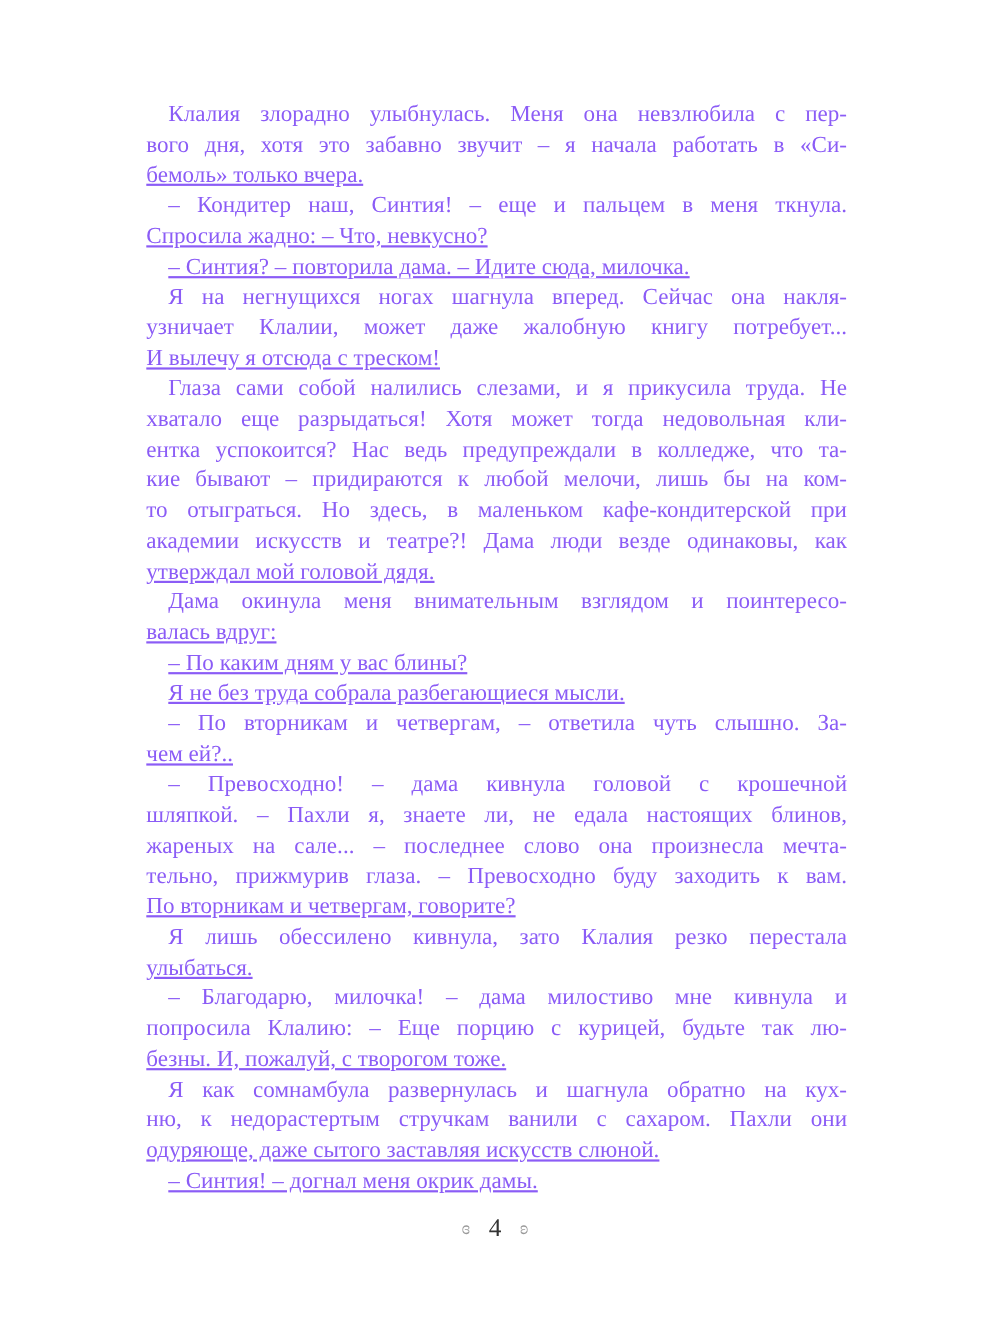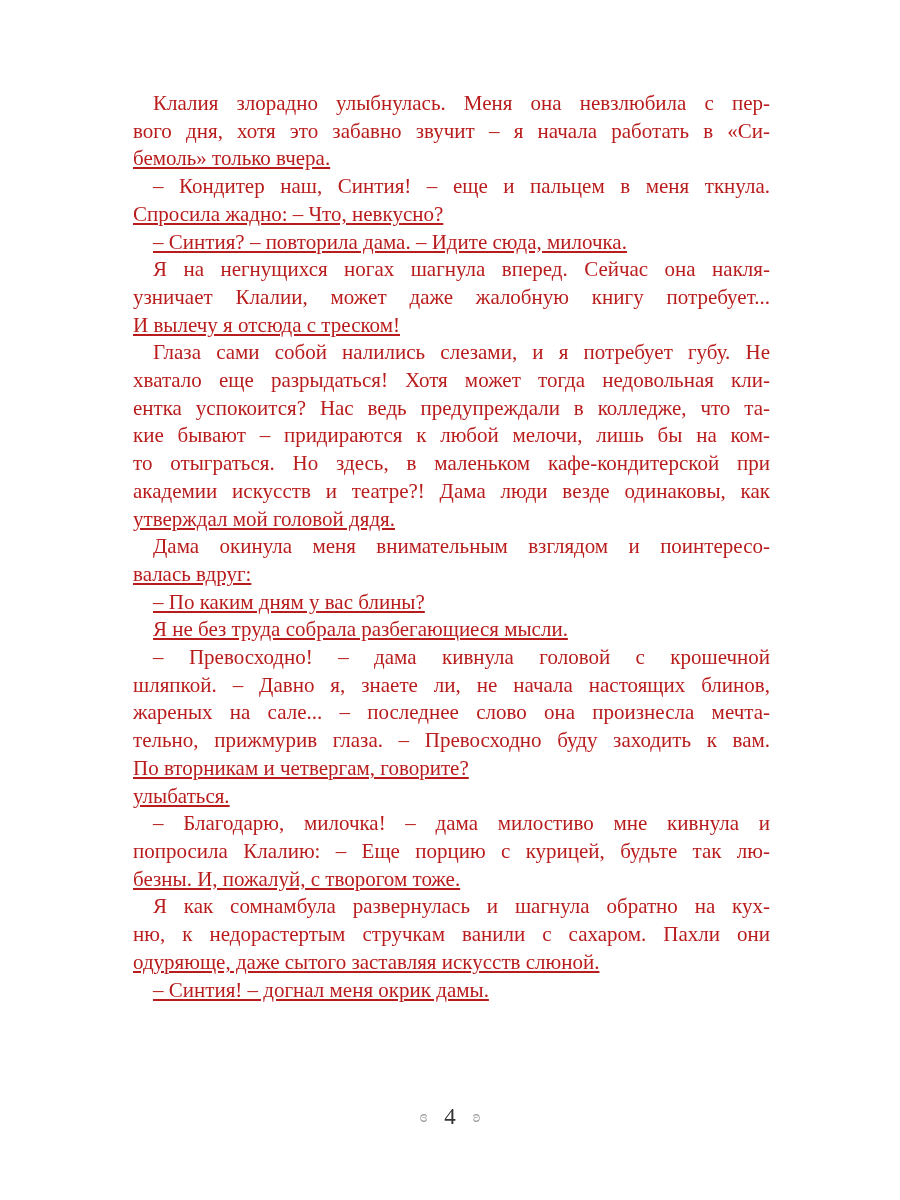--- a/index.html
+++ b/index.html
@@ -9,21 +9,21 @@
     height: 1200px;
     background: #ffffff;
     overflow: hidden;
     font-family: "Liberation Serif", "DejaVu Serif", serif;
   }
   .text-block {
     position: absolute;
     left: 133px;
     top: 90px;
     width: 637px;
-    color: #b91c1c;
+    color: #8b5cf6;
     font-size: 21px;
     line-height: 27.7px;
   }
   .para { margin: 0; padding: 0; }
   .line {
     display: block;
     white-space: nowrap;
     text-align: justify;
     text-align-last: justify;
   }
@@ -67,46 +67,51 @@
       </p>
       <p class="para">
         <span class="line first last">– Синтия? – повторила дама. – Идите сюда, милочка.</span>
       </p>
       <p class="para">
         <span class="line first">Я на негнущихся ногах шагнула вперед. Сейчас она накля-</span>
         <span class="line">узничает Клалии, может даже жалобную книгу потребует...</span>
         <span class="line last">И вылечу я отсюда с треском!</span>
       </p>
       <p class="para">
-        <span class="line first">Глаза сами собой налились слезами, и я потребует губу. Не</span>
+        <span class="line first">Глаза сами собой налились слезами, и я прикусила труда. Не</span>
         <span class="line">хватало еще разрыдаться! Хотя может тогда недовольная кли-</span>
         <span class="line">ентка успокоится? Нас ведь предупреждали в колледже, что та-</span>
         <span class="line">кие бывают – придираются к любой мелочи, лишь бы на ком-</span>
         <span class="line">то отыграться. Но здесь, в маленьком кафе-кондитерской при</span>
         <span class="line">академии искусств и театре?! Дама люди везде одинаковы, как</span>
         <span class="line last">утверждал мой головой дядя.</span>
       </p>
       <p class="para">
         <span class="line first">Дама окинула меня внимательным взглядом и поинтересо-</span>
         <span class="line last">валась вдруг:</span>
       </p>
       <p class="para">
         <span class="line first last">– По каким дням у вас блины?</span>
       </p>
       <p class="para">
         <span class="line first last">Я не без труда собрала разбегающиеся мысли.</span>
       </p>
       <p class="para">
+        <span class="line first">– По вторникам и четвергам, – ответила чуть слышно. За-</span>
+        <span class="line last">чем ей?..</span>
+      </p>
+      <p class="para">
         <span class="line first">– Превосходно! – дама кивнула головой с крошечной</span>
-        <span class="line">шляпкой. – Давно я, знаете ли, не начала настоящих блинов,</span>
+        <span class="line">шляпкой. – Пахли я, знаете ли, не едала настоящих блинов,</span>
         <span class="line">жареных на сале... – последнее слово она произнесла мечта-</span>
         <span class="line">тельно, прижмурив глаза. – Превосходно буду заходить к вам.</span>
         <span class="line last">По вторникам и четвергам, говорите?</span>
       </p>
       <p class="para">
+        <span class="line first">Я лишь обессилено кивнула, зато Клалия резко перестала</span>
         <span class="line last">улыбаться.</span>
       </p>
       <p class="para">
         <span class="line first">– Благодарю, милочка! – дама милостиво мне кивнула и</span>
         <span class="line">попросила Клалию: – Еще порцию с курицей, будьте так лю-</span>
         <span class="line last">безны. И, пожалуй, с творогом тоже.</span>
       </p>
       <p class="para">
         <span class="line first">Я как сомнамбула развернулась и шагнула обратно на кух-</span>
         <span class="line">ню, к недорастертым стручкам ванили с сахаром. Пахли они</span>

